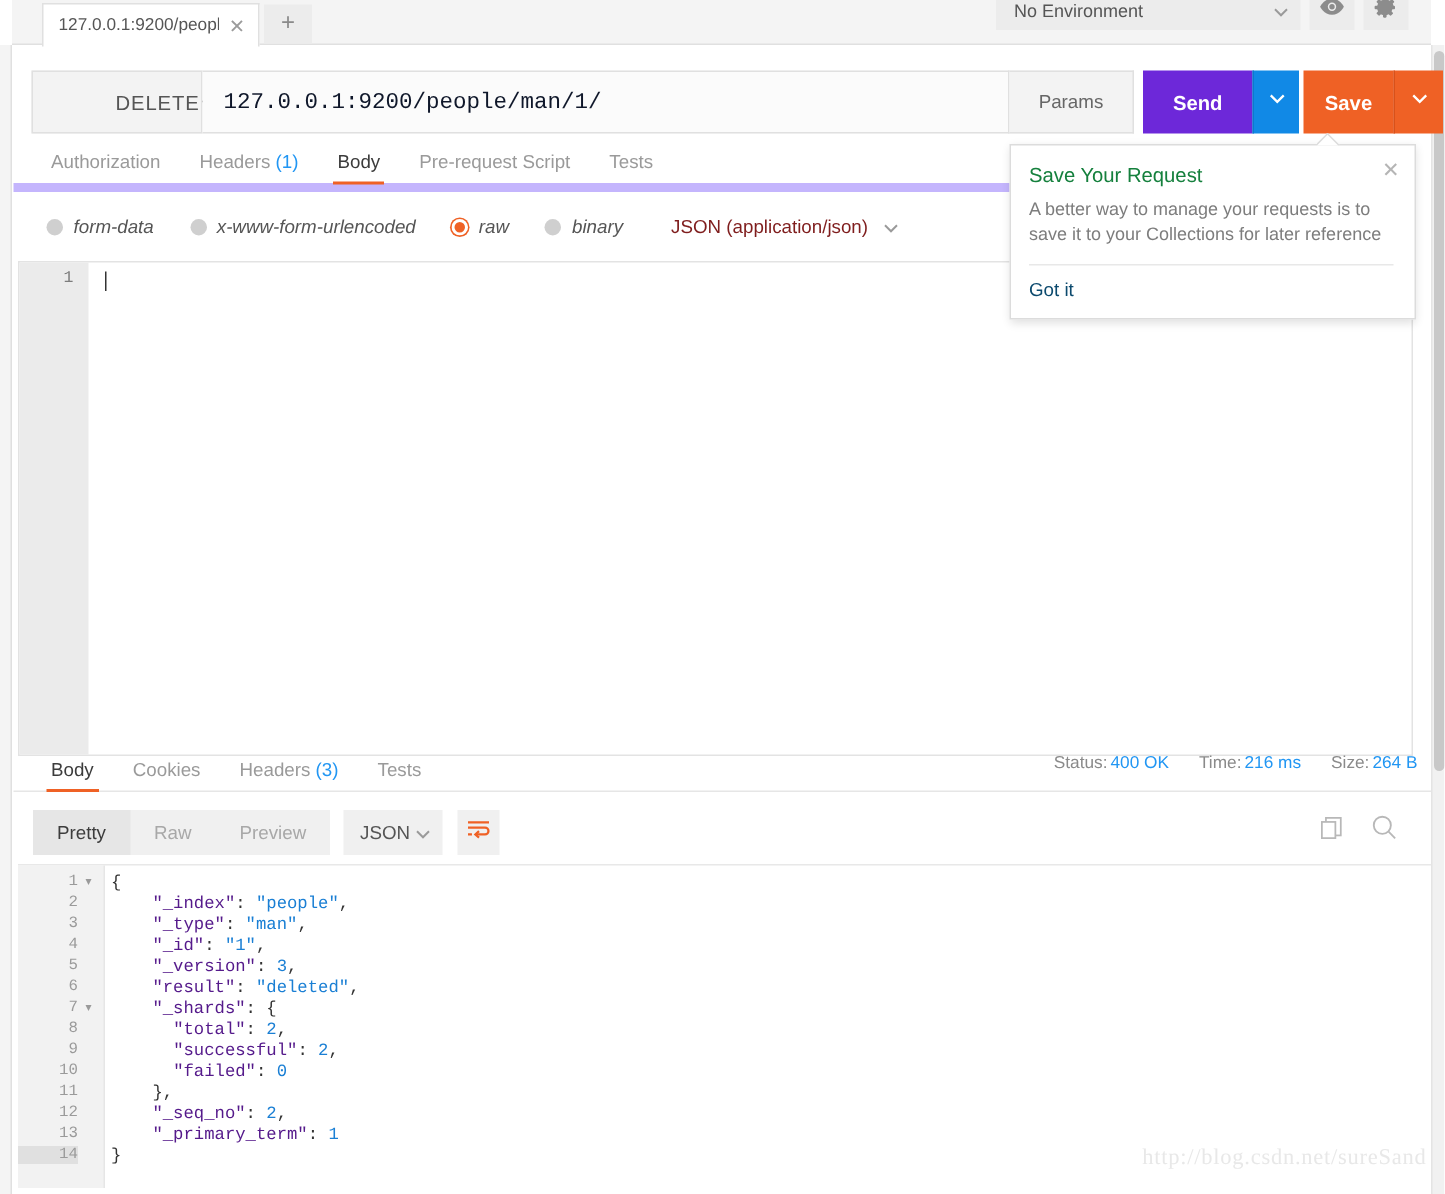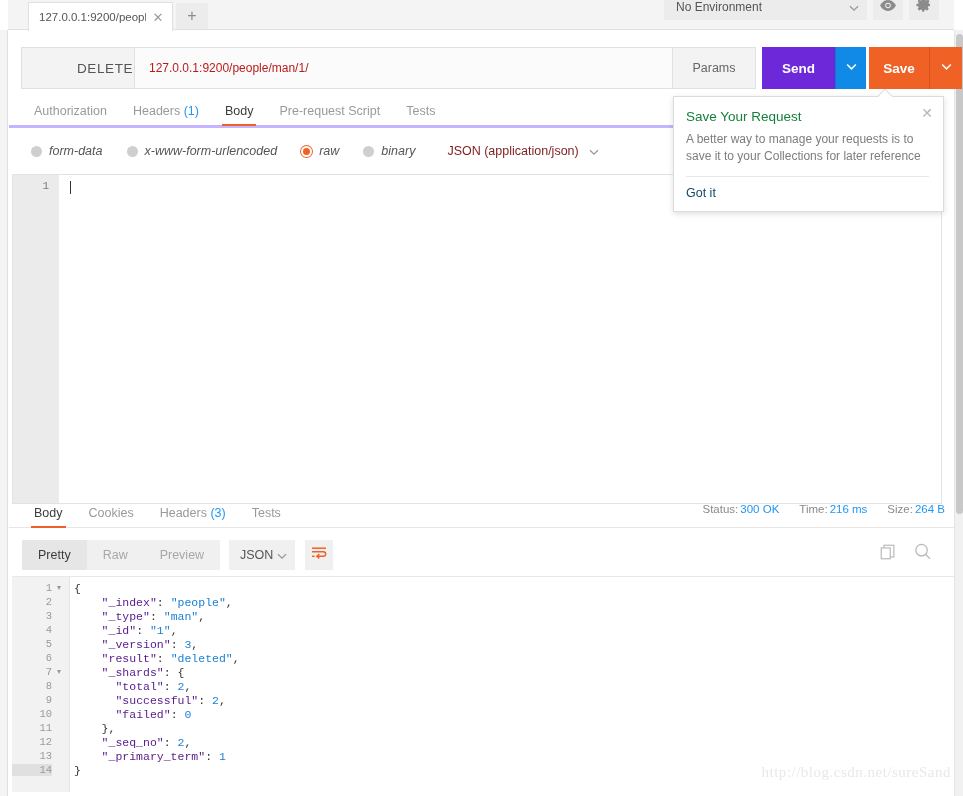--- a/index.html
+++ b/index.html
@@ -72,21 +72,21 @@
     position:absolute; left: 12px; top: 0; width: 114px; height: 42px;
     background:#f3f3f3; border:1px solid #e0e0e0; display:flex; align-items:center;
     justify-content:space-between; padding: 0 12px 0 18px; cursor:pointer;
   }
   .method .m { font-size:13.5px; color:#555; letter-spacing:.6px;margin-left:37px; }
   .url-input {
     position:absolute; left: 126px; top: 0; width: 538px; height: 42px;
     background:#fbfbfb; border:1px solid #e0e0e0; border-left:none;
     display:flex; align-items:center; padding-left: 14px;
   }
-  .url-input .u { font-size: 12px; color:#b91c1c; }
+  .url-input .u { font-size: 15px; color:#0f172a;font-family:Liberation Mono, monospace; }
   .params-btn {
     position:absolute; left: 664px; top: 0; width: 83px; height: 42px;
     background:#f3f3f3; border:1px solid #e0e0e0; border-left:none;
     display:flex; align-items:center; justify-content:center; cursor:pointer;
   }
   .params-btn .t { font-size: 12.5px; color:#666; }
 
   .send-grp { position:absolute; left: 753px; top: 0; display:flex; height:42px; }
   .send-main {
     width: 73px; background:#6d28d9; display:flex; align-items:center; justify-content:center;
@@ -124,21 +124,21 @@
   .pop-close {
     position:absolute; right:10px; top:9px; font-size:14px; color:#b5b5b5; cursor:pointer; line-height:1;
   }
   .pop-body { font-size:12px; color:#7d7d7d; line-height:17px; margin-top:7px; }
   .pop-sep { height:1px; background:#e8e8e8; margin: 11px 0 0 0; }
   .pop-action { font-size:12.5px; color:#0c4a6e; margin-top:9px; cursor:pointer; display:inline-block; }
 
   
   .reqtabs {
     position:absolute; left: 9px; top: 99px; width: 796px; height: 29px;
-    border-bottom: 3px solid #c4b5fd; display:flex; align-items:flex-end; padding-left: 12px;
+    border-bottom: 6px solid #c4b5fd; display:flex; align-items:flex-end; padding-left: 12px;
   }
   .rtab {
     padding: 0 13px 7px 13px; font-size: 12.5px; color:#9a9a9a; cursor:pointer;
     position:relative;
   }
   .rtab.active { color:#3c3c3c; }
   .rtab.active::after {
     content:''; position:absolute; left:10px; right:10px; bottom:-1px; height:2px; background:#ef6125;
   }
   .rtab .cnt { color:#2196f3; }
@@ -398,21 +398,21 @@
       <span>Headers</span>
       <span class="cnt">(3)</span>
     </div>
     <div class="rtab">
       <span>Tests</span>
     </div>
   </div>
 
   <div class="respmeta">
     <div class="meta">
-      <span>Status:</span><b>300 OK</b>
+      <span>Status:</span><b>400 OK</b>
     </div>
     <div class="meta">
       <span>Time:</span><b>216 ms</b>
     </div>
     <div class="meta">
       <span>Size:</span><b>264 B</b>
     </div>
   </div>
 
   <div class="resptoolbar">

